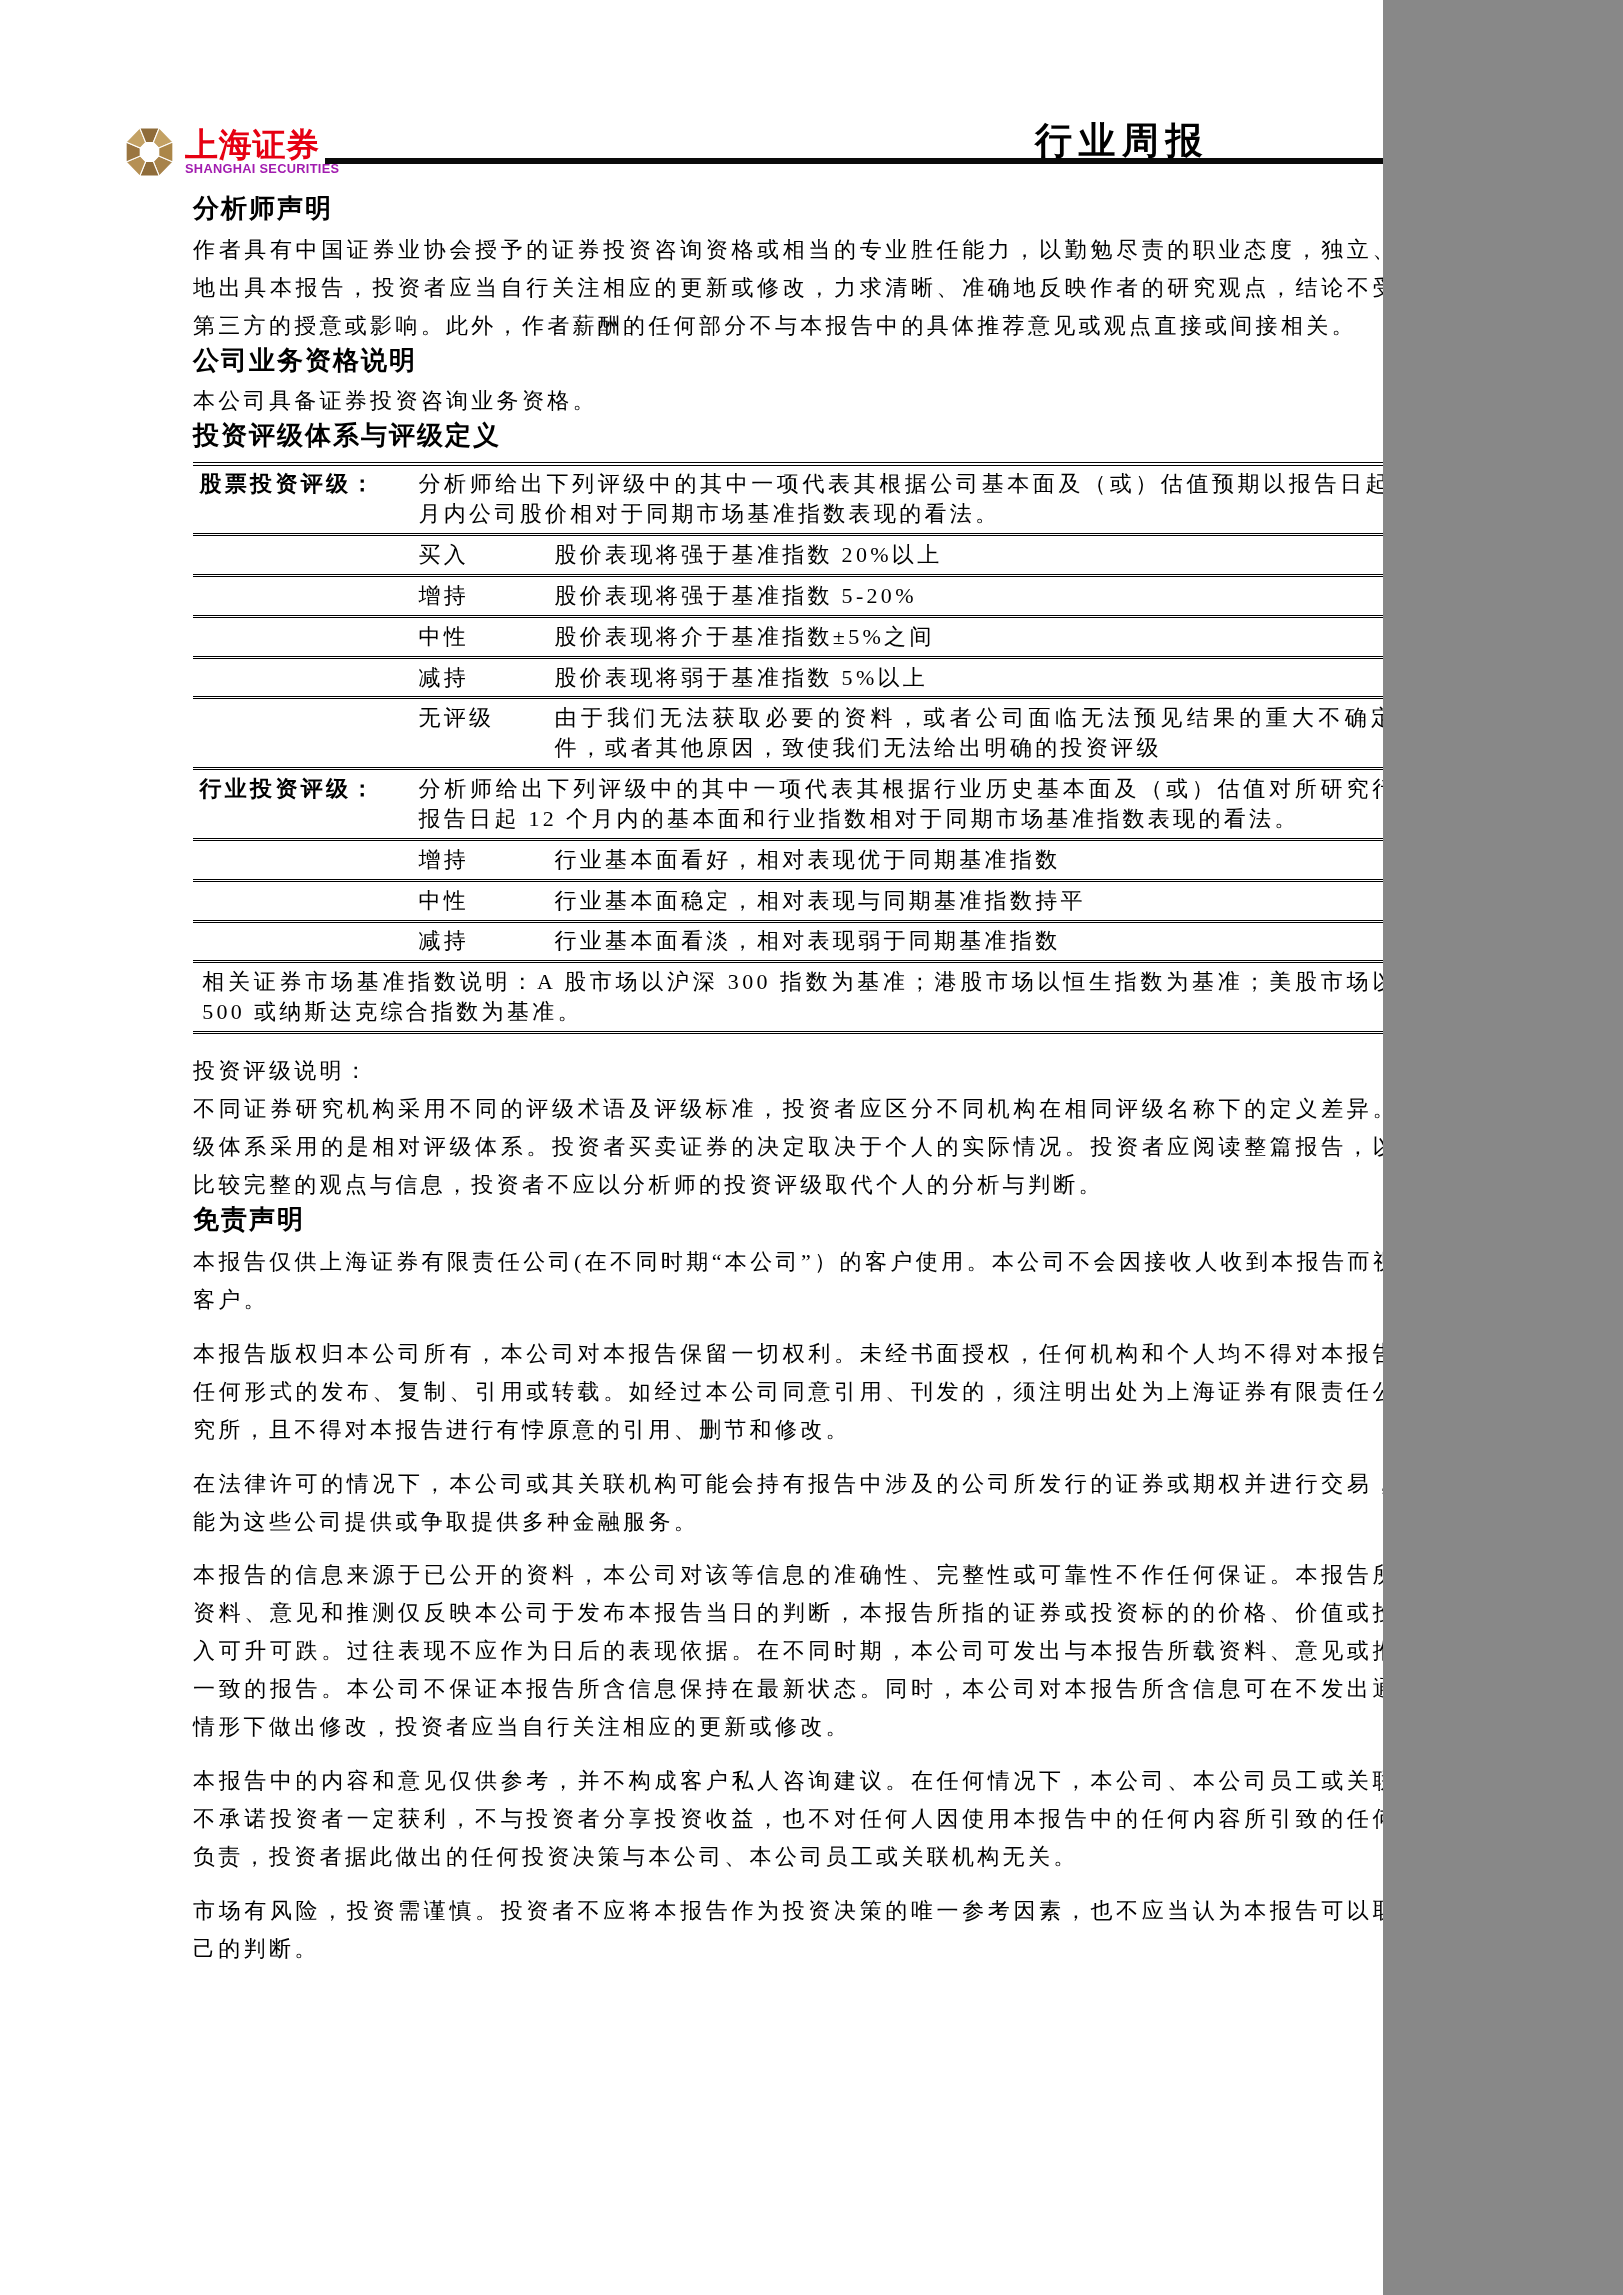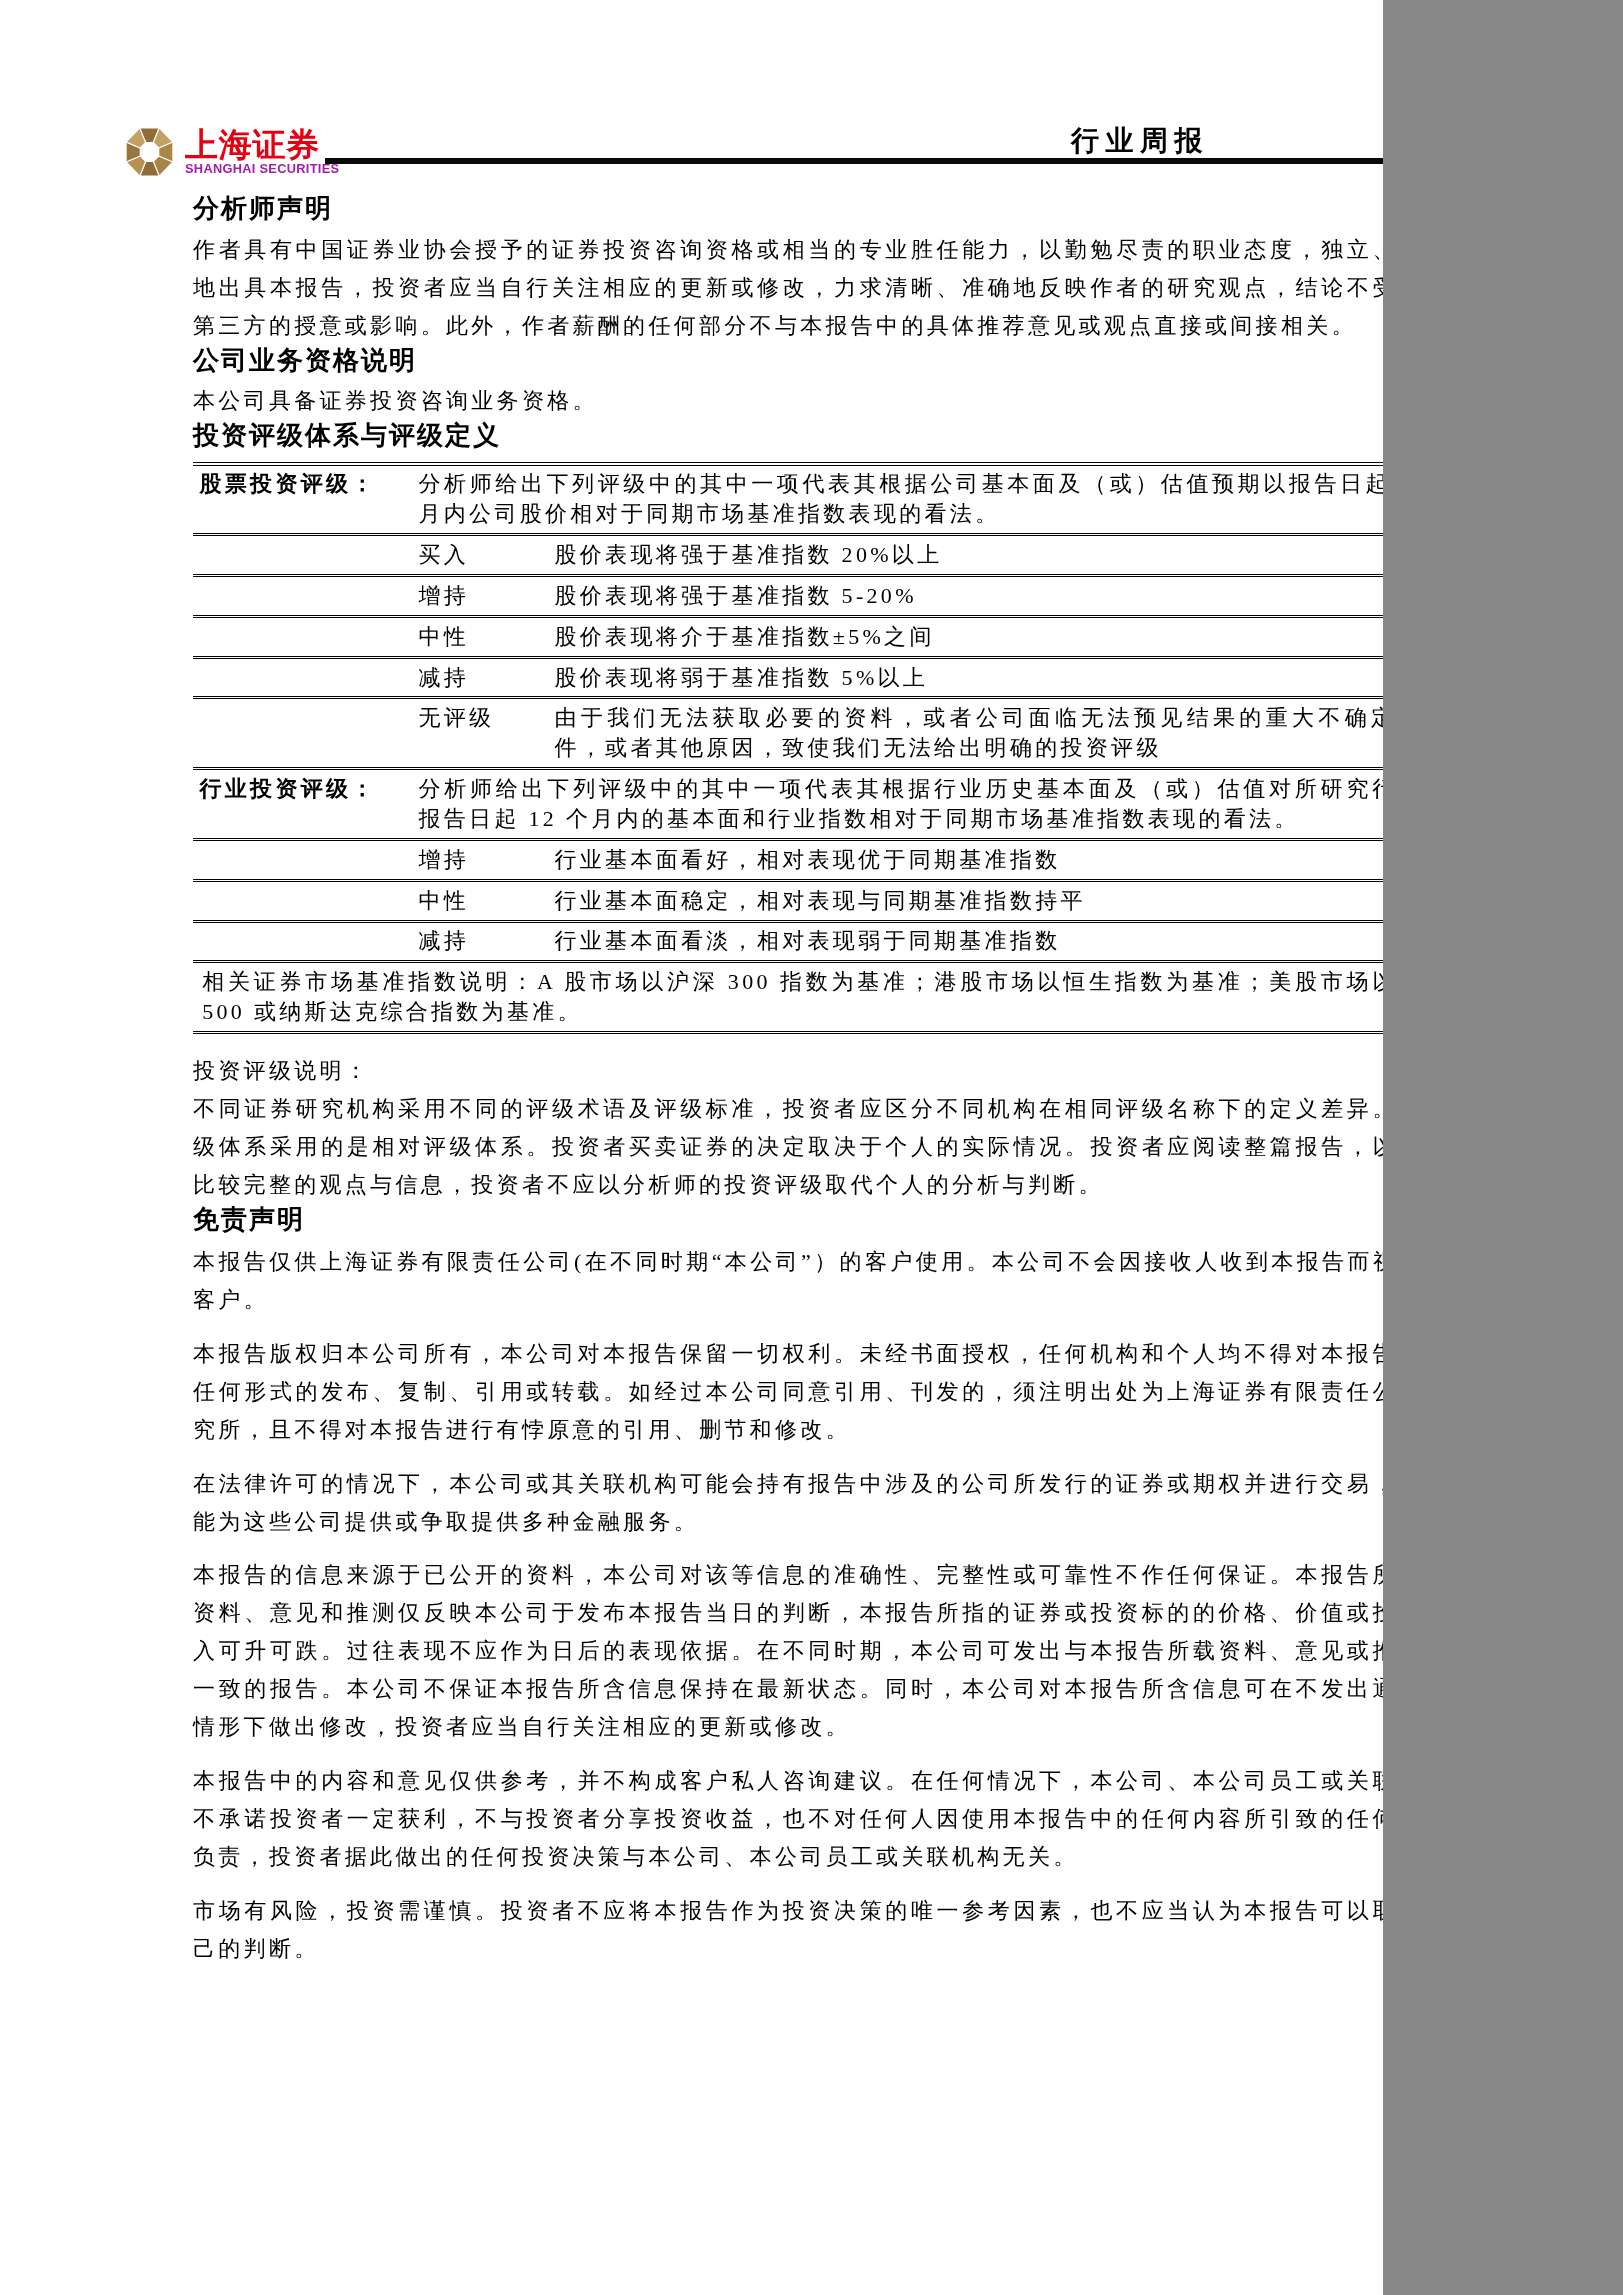--- a/index.html
+++ b/index.html
@@ -20,21 +20,21 @@
     font-size: 33px; font-weight: bold; color: #e60012;
     line-height: 34px; letter-spacing: 0.7px; white-space: nowrap;
   }
   .logo-en {
     font-size: 12.8px; font-weight: bold; color: #a21caf;
     line-height: 14.4px; letter-spacing: 0.3px; white-space: nowrap;
     font-family: "Liberation Sans", sans-serif;
   }
   .report-type {
     position: absolute; right: 174px; top: 122px;
-    font-size: 28px; font-weight: bold; letter-spacing: 6.5px;
+    font-size: 37px; font-weight: bold; letter-spacing: 6.5px;
     line-height: 37px; white-space: nowrap;
   }
   .header-rule {
     position: absolute; left: 325px; top: 158px;
     width: 1124px; height: 5.9px; background: #0a0a0a;
   }
 
   
   .content {
     position: absolute; left: 193px; top: 193px; width: 1256px;

